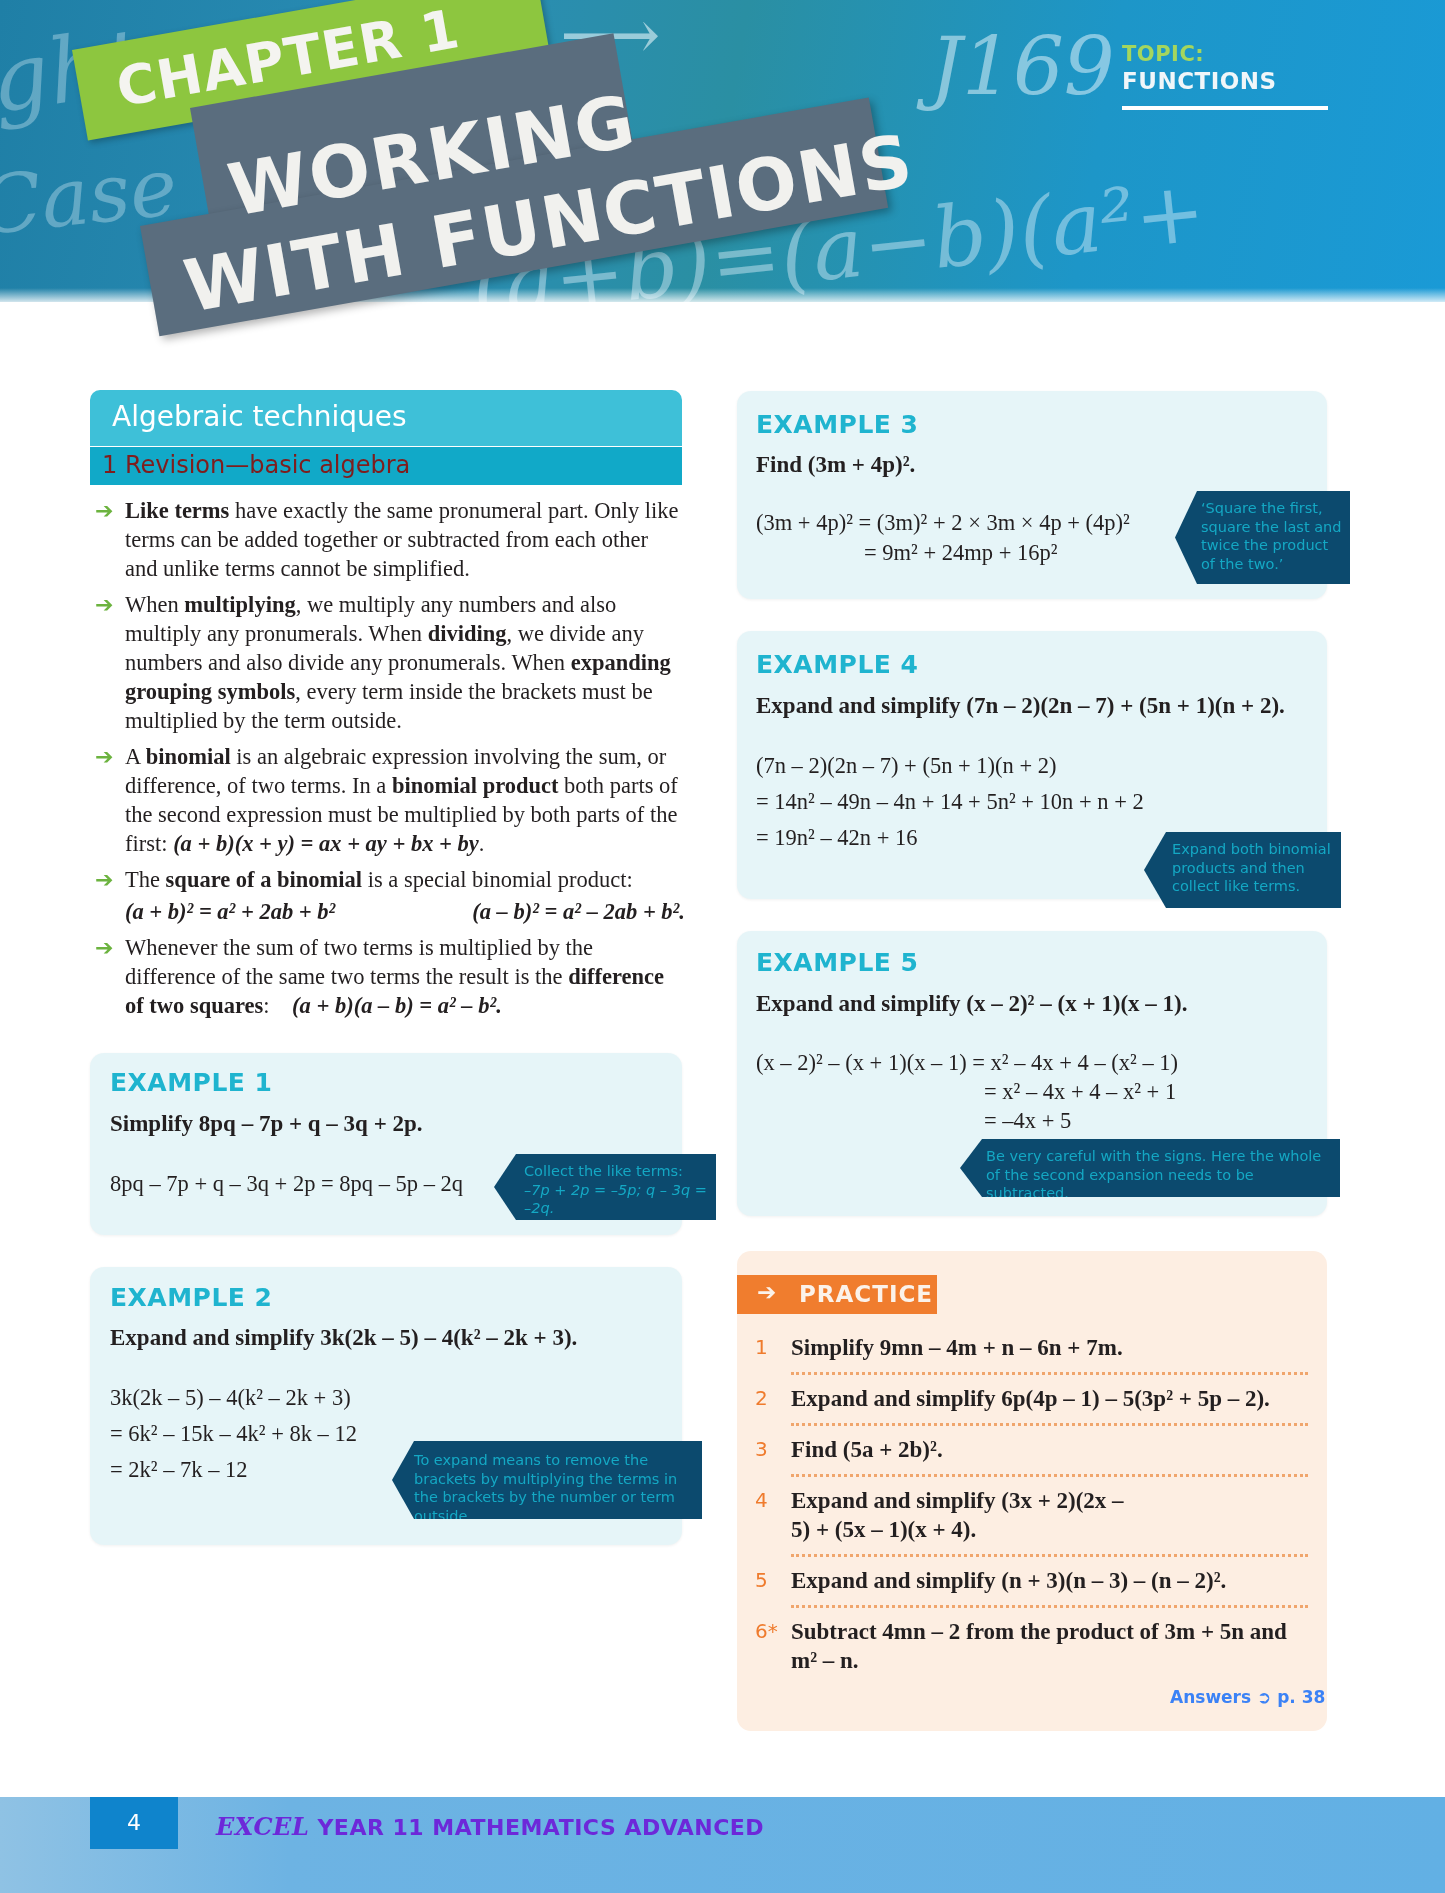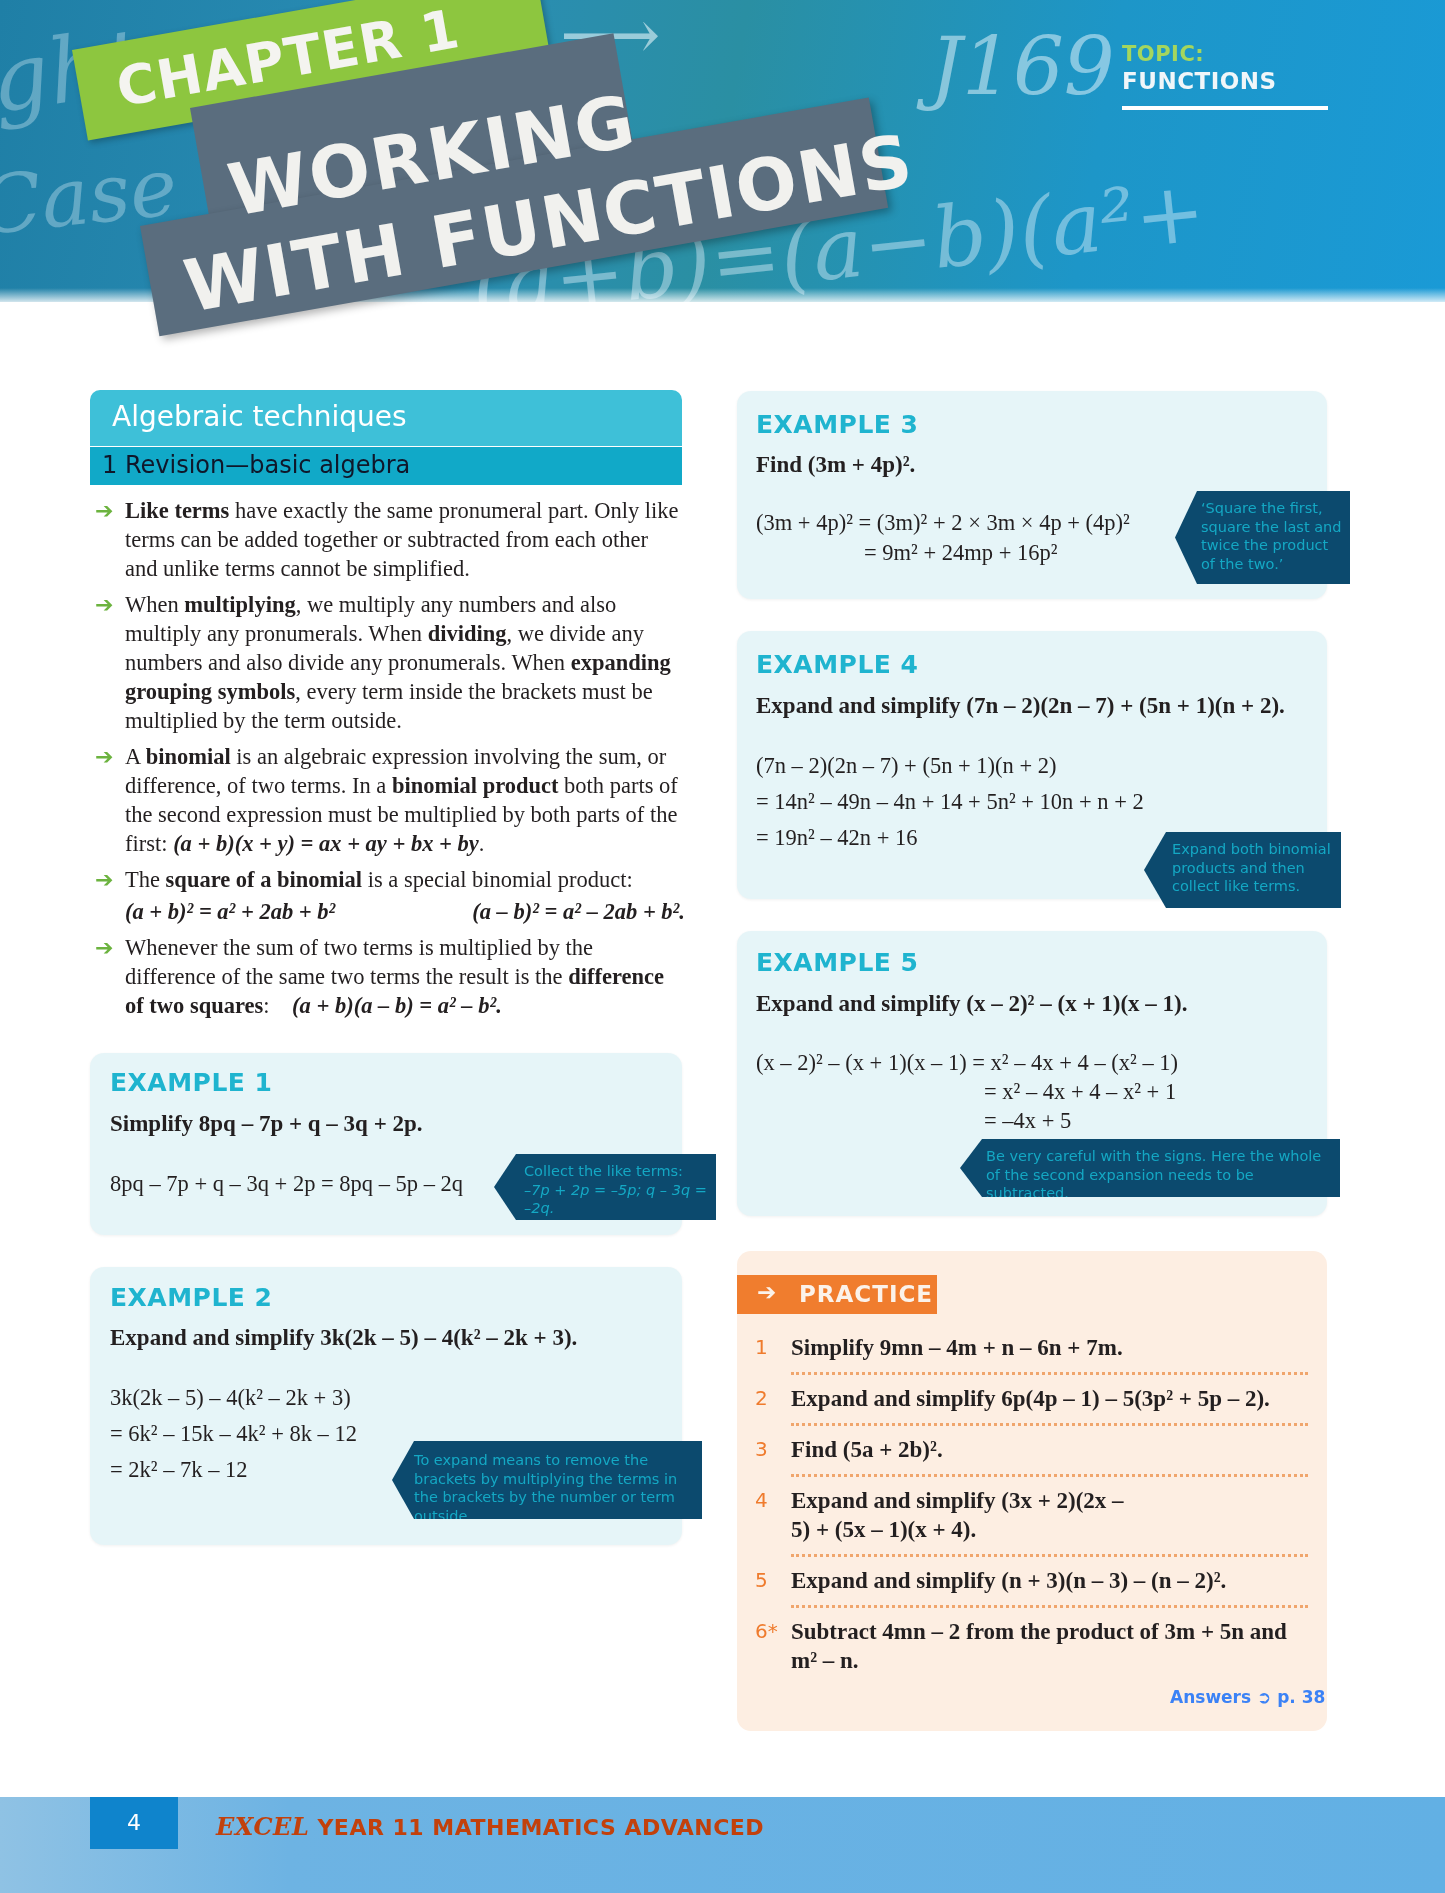--- a/index.html
+++ b/index.html
@@ -48,21 +48,21 @@
 
   
   .sec-head {
     position: absolute; left: 90px; top: 390px; width: 592px; height: 56px;
     background: #3ec0d8; border-radius: 10px 10px 0 0;
   }
   .sec-head span { position: absolute; left: 22px; top: 10px; font-family: "DejaVu Sans", sans-serif; font-size: 28px; color: #ffffff; }
   .sub-head {
     position: absolute; left: 90px; top: 447px; width: 592px; height: 38px; background: #11a9c8;
   }
-  .sub-head span { position: absolute; left: 12px; top: 4px; font-family: "DejaVu Sans", sans-serif; font-size: 24px; color: #0f172a; }
+  .sub-head span { position: absolute; left: 12px; top: 4px; font-family: "DejaVu Sans", sans-serif; font-size: 24px; color: #7f1d1d; }
 
   .bullets { position: absolute; left: 95px; top: 496px; width: 590px; }
   .bullet { position: relative; padding-left: 30px; font-size: 22.5px; line-height: 29px; margin-bottom: 7px; }
   .bullet .arrow { position: absolute; left: 0; top: 0; color: #6cb33f; font-family: "DejaVu Sans", sans-serif; font-weight: bold; font-size: 22px; }
   .bullet b { font-weight: bold; }
   .bullet i { font-style: italic; }
   .formula-row { display: flex; justify-content: space-between; font-weight: bold; margin-top: 3px; }
   .formula-row i { font-style: italic; }
 
   
@@ -90,21 +90,21 @@
   .p-num { position: absolute; left: 0; top: 0; color: #ef7b2d; font-family: "DejaVu Sans", sans-serif; font-size: 20px; }
   .p-text { position: absolute; left: 36px; top: 0; width: 520px; font-weight: bold; }
   .dots { position: absolute; left: 791px; width: 517px; height: 0; border-top: 3px dotted #f0a56c; }
   .answers { position: absolute; left: 1170px; top: 1687px; font-family: "DejaVu Sans", sans-serif; font-size: 17px; color: #3b82f6; font-weight: bold; }
 
   
   .footer { position: absolute; left: 0; top: 1797px; width: 1445px; height: 96px;
     background: linear-gradient(90deg, #8fc2e4 0%, #6db3e3 20%, #62b0e4 100%); }
   .page-num { position: absolute; left: 90px; top: 1797px; width: 88px; height: 52px; background: #0f84cc; color: #ffffff;
     font-family: "DejaVu Sans", sans-serif; font-size: 22px; text-align: center; line-height: 52px; }
-  .book-title { position: absolute; left: 216px; top: 1812px; color: #c2410c; font-family: "DejaVu Sans", sans-serif; font-weight: bold; font-size: 22px; letter-spacing: 0.5px; white-space: nowrap; }
+  .book-title { position: absolute; left: 216px; top: 1812px; color: #6d28d9; font-family: "DejaVu Sans", sans-serif; font-weight: bold; font-size: 22px; letter-spacing: 0.5px; white-space: nowrap; }
   .book-title .excel { font-family: "DejaVu Serif", serif; font-style: italic; font-weight: bold; font-size: 24px; }
 </style>
 </head>
 <body>
 
 <div class="hero">
   <div class="chalk" style="left:-10px;top:10px;font-size:90px;transform:rotate(-8deg);">ghtan</div>
   <div class="chalk" style="left:-20px;top:150px;font-size:80px;transform:rotate(-6deg);">Case</div>
   <div class="chalk" style="left:930px;top:20px;font-size:80px;color:rgba(220,240,250,0.55);">J169</div>
   <div class="chalk" style="left:470px;top:200px;font-size:84px;color:rgba(220,240,250,0.45);transform:rotate(-6deg);">(a+b)=(a−b)(a²+</div>

